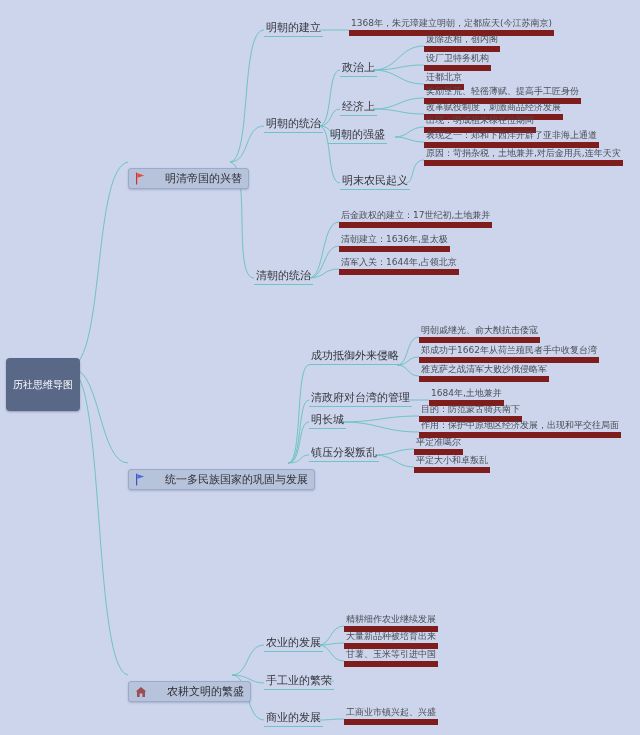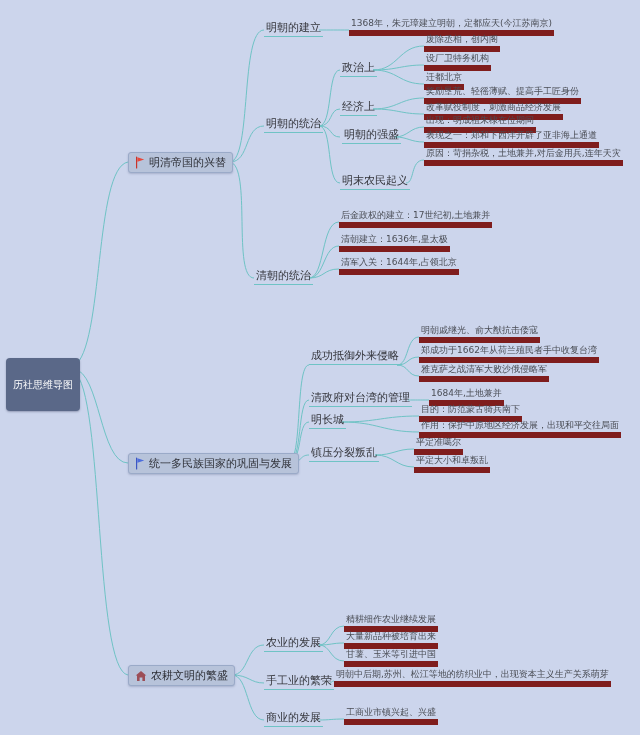--- a/index.html
+++ b/index.html
@@ -19,22 +19,23 @@
 
   .root {
     background:#5a6888; color:#ffffff; font-size:10px; line-height:13px;
     padding:20px 7px; border-radius:4px;
     box-shadow:0 1px 2px rgba(40,50,80,.35);
   }
   .branch {
     background:#b7c3da; border:1px solid #9aaac8; color:#2d2f36;
     font-size:11px; line-height:15px; height:21px;
     padding:2px 6px; border-radius:3px;
-    display:flex; align-items:center; gap:4px;
+    display:flex; align-items:center; gap:20px;
     box-shadow:0 1px 2px rgba(60,70,110,.25);
+    margin-top:16px;
   }
   .branch .icon { display:inline-flex; align-items:center; }
 
   .topic {
     font-size:11px; color:#33343a; line-height:15px;
     padding:0 2px 1px; border-bottom:1px solid #6fc3c5;margin-top:6px;
   }
   .leaf {
     font-size:9px; color:#4a4d55; line-height:12px;
     padding:0 2px 1px; border-bottom:6px solid #7f1d1d;
@@ -146,21 +147,21 @@
 
   <div class="node topic" style="left:340px; top:54px">政治上</div>
   <div class="node leaf" style="left:424px; top:33px">废除丞相，创内阁</div>
   <div class="node leaf" style="left:424px; top:52px">设厂卫特务机构</div>
   <div class="node leaf" style="left:424px; top:71px">迁都北京</div>
 
   <div class="node topic" style="left:340px; top:93px">经济上</div>
   <div class="node leaf" style="left:424px; top:85px">奖励垦荒、轻徭薄赋、提高手工匠身份</div>
   <div class="node leaf" style="left:424px; top:101px">改革赋役制度，刺激商品经济发展</div>
 
-  <div class="node topic" style="left:342px; top:121px">明朝的强盛</div>
+  <div class="node topic" style="left:328px; top:121px">明朝的强盛</div>
   <div class="node leaf" style="left:424px; top:114px">出现：明成祖朱棣在位期间</div>
   <div class="node leaf" style="left:424px; top:129px">表现之一：郑和下西洋开辟了亚非海上通道</div>
 
   <div class="node topic" style="left:340px; top:167px">明末农民起义</div>
   <div class="node leaf" style="left:424px; top:147px">原因：苛捐杂税，土地兼并,对后金用兵,连年天灾</div>
 
   <div class="node topic" style="left:254px; top:262px">清朝的统治</div>
   <div class="node leaf" style="left:339px; top:209px">后金政权的建立：17世纪初,土地兼并</div>
   <div class="node leaf" style="left:339px; top:233px">清朝建立：1636年,皇太极</div>
   <div class="node leaf" style="left:339px; top:256px">清军入关：1644年,占领北京</div>
@@ -180,18 +181,17 @@
   <div class="node topic" style="left:309px; top:439px">镇压分裂叛乱</div>
   <div class="node leaf" style="left:414px; top:436px">平定准噶尔</div>
   <div class="node leaf" style="left:414px; top:454px">平定大小和卓叛乱</div>
 
   <div class="node topic" style="left:264px; top:629px">农业的发展</div>
   <div class="node leaf" style="left:344px; top:613px">精耕细作农业继续发展</div>
   <div class="node leaf" style="left:344px; top:630px">大量新品种被培育出来</div>
   <div class="node leaf" style="left:344px; top:648px">甘薯、玉米等引进中国</div>
 
   <div class="node topic" style="left:264px; top:667px">手工业的繁荣</div>
-  <div class="node leaf" style="left:334px; top:668px">明朝中后期,苏州、松江等地的纺织业中，出现资本主义生产关系萌芽</div>
 
   <div class="node topic" style="left:264px; top:704px">商业的发展</div>
   <div class="node leaf" style="left:344px; top:706px">工商业市镇兴起、兴盛</div>
 
 </div>
 
 </body></html>

